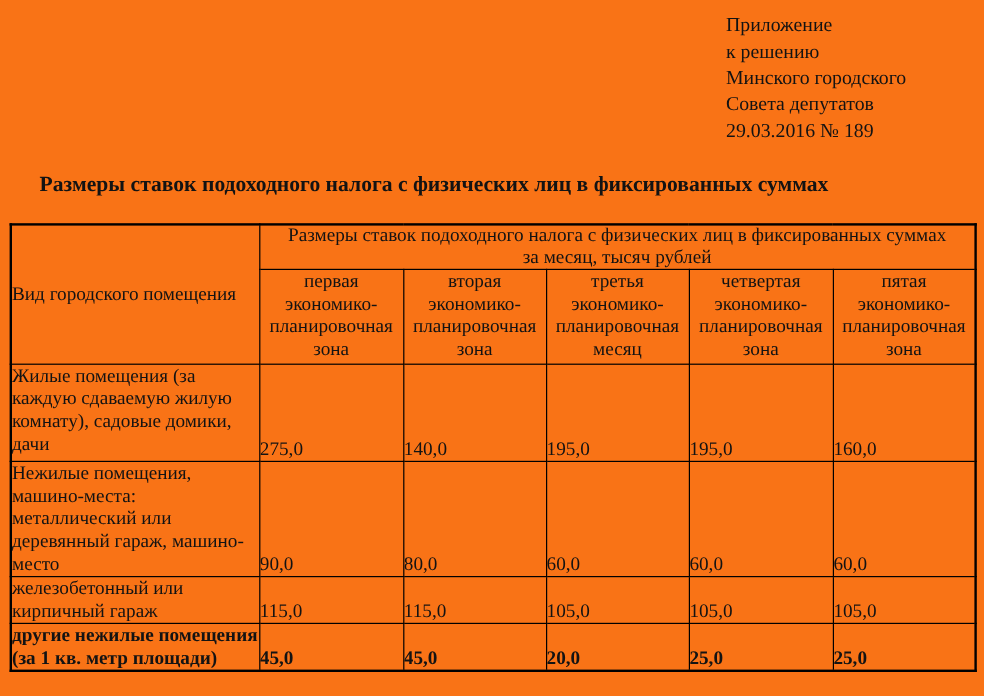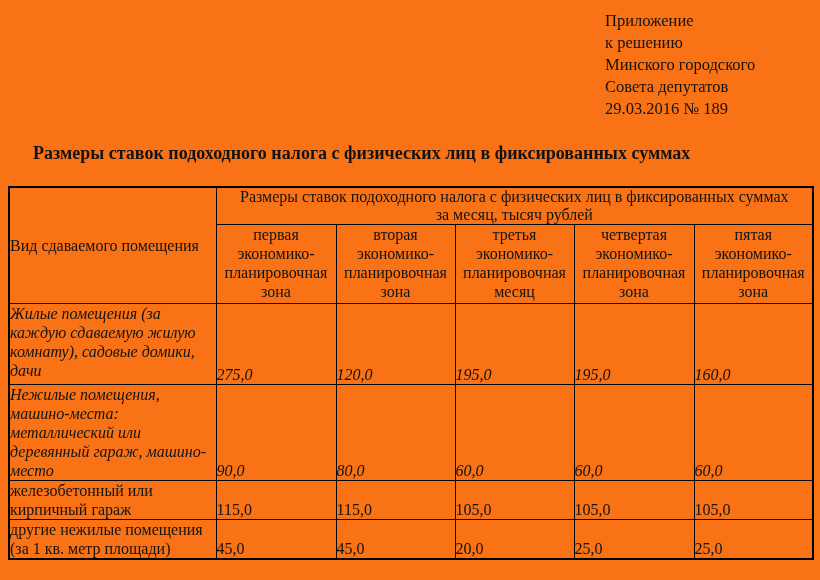--- a/index.html
+++ b/index.html
@@ -79,24 +79,24 @@
     line-height: 19px;
     padding-left: 2px;
     white-space: pre-line;
   }
   .c-num {
     text-align: left;
     vertical-align: bottom;
     padding-bottom: 2px;
     line-height: 19px;
   }
-  tr.r0 td { height: 80px; font-style: italic; }
-  tr.r1 td { height: 91px; font-style: italic; }
+  tr.r0 td { height: 80px; }
+  tr.r1 td { height: 91px; }
   tr.r2 td { height: 38px; }
-  tr.r3 td { height: 36px; }
+  tr.r3 td { height: 36px; font-weight: bold; }
 </style>
 </head>
 <body>
 
 <div class="page">
 
   <div class="appendix">Приложение
 к решению
 Минского городского
 Совета депутатов
@@ -108,21 +108,21 @@
     <colgroup>
       <col style="width:207px">
       <col style="width:120px">
       <col style="width:119px">
       <col style="width:119px">
       <col style="width:120px">
       <col style="width:119px">
     </colgroup>
     <tbody>
       <tr>
-        <td rowspan="2" class="c-label">Вид сдаваемого помещения</td>
+        <td rowspan="2" class="c-label">Вид городского помещения</td>
         <td colspan="5" class="c-span">Размеры ставок подоходного налога с физических лиц в фиксированных суммах
 за месяц, тысяч рублей</td>
       </tr>
       <tr>
         <td class="c-zone">первая
 экономико-
 планировочная
 зона</td>
         <td class="c-zone">вторая
 экономико-
@@ -141,21 +141,21 @@
 планировочная
 зона</td>
       </tr>
 
       <tr class="r0">
         <td class="c-rowlabel">Жилые помещения (за
 каждую сдаваемую жилую
 комнату), садовые домики,
 дачи</td>
         <td class="c-num">275,0</td>
-        <td class="c-num">120,0</td>
+        <td class="c-num">140,0</td>
         <td class="c-num">195,0</td>
         <td class="c-num">195,0</td>
         <td class="c-num">160,0</td>
       </tr>
 
       <tr class="r1">
         <td class="c-rowlabel">Нежилые помещения,
 машино-места:
 металлический или
 деревянный гараж, машино-

